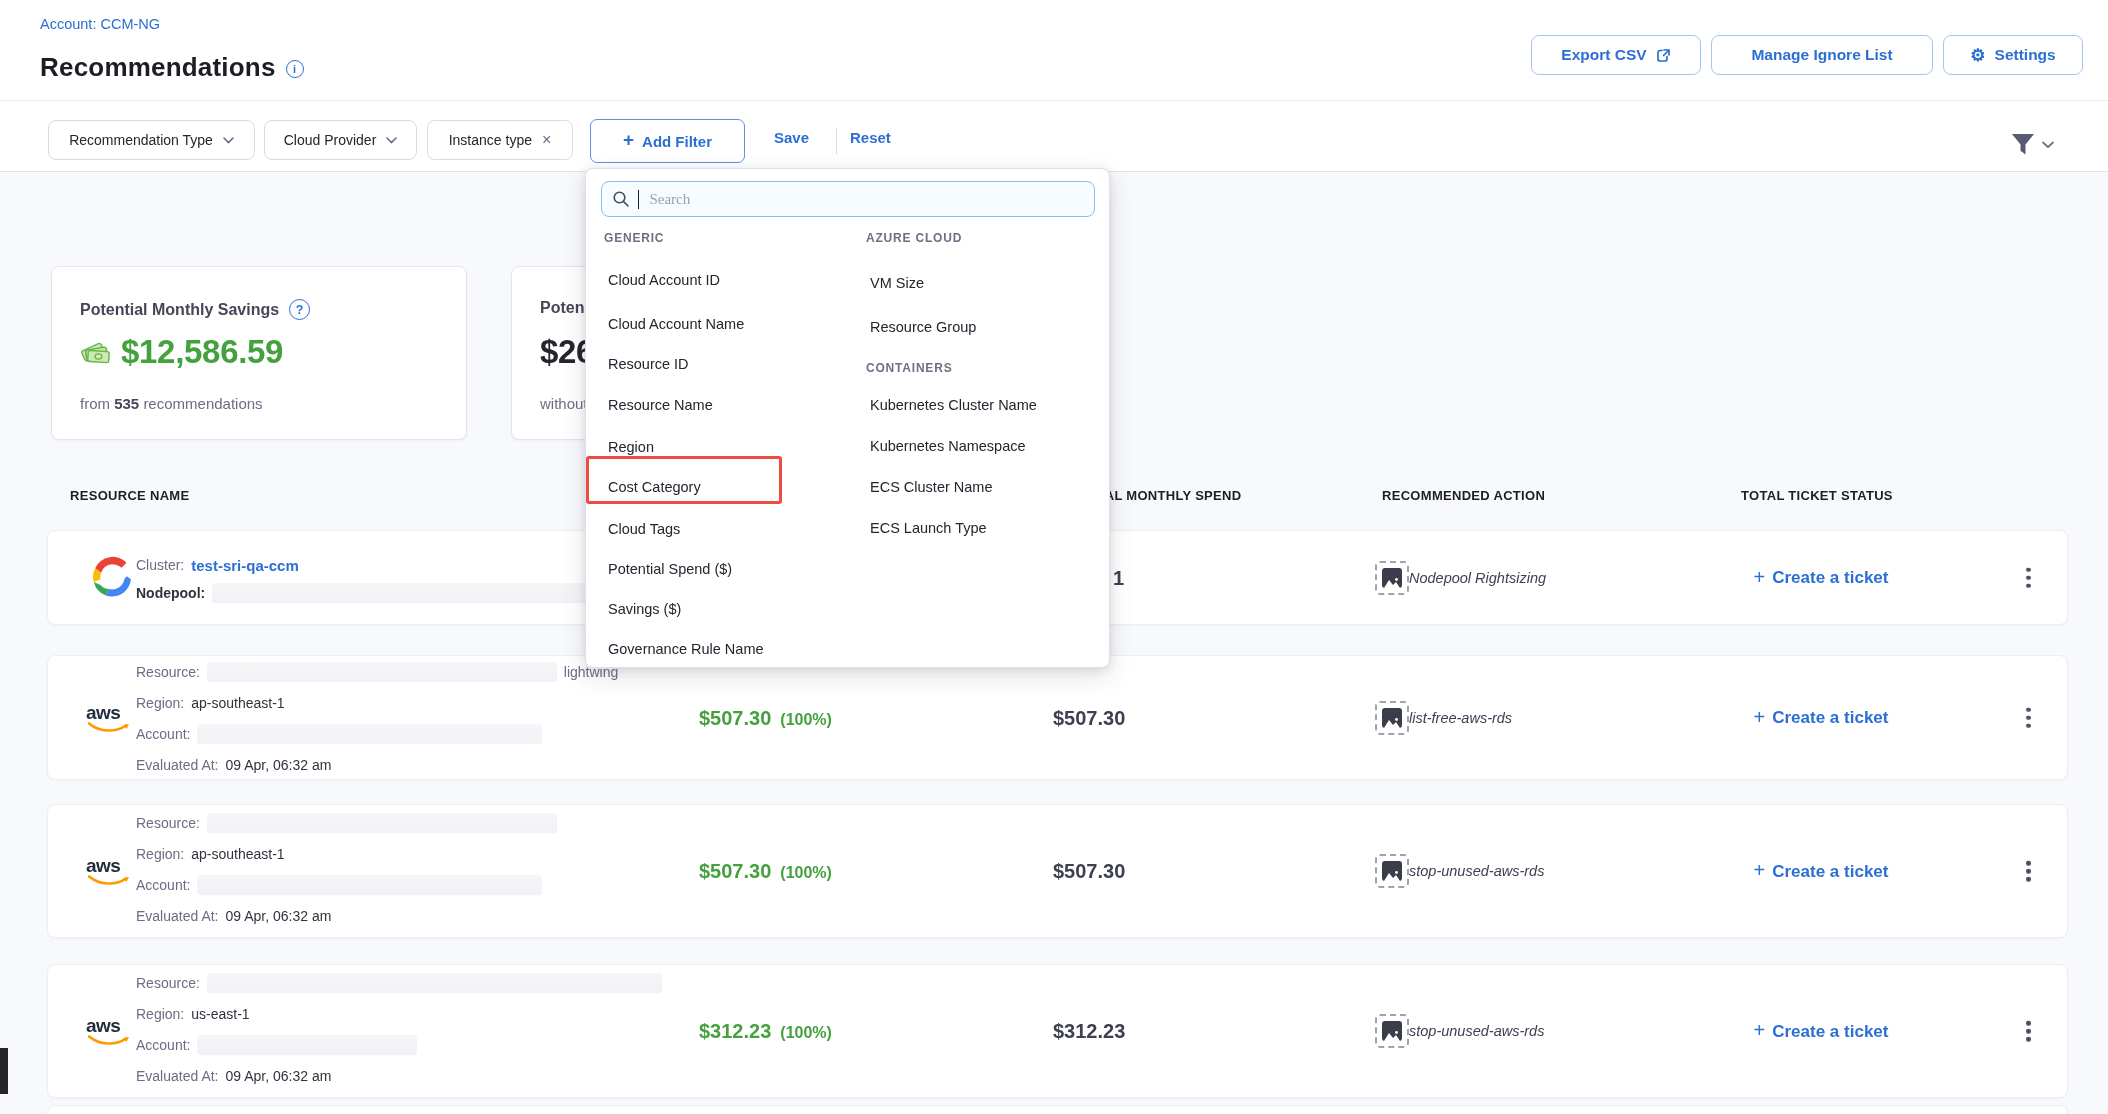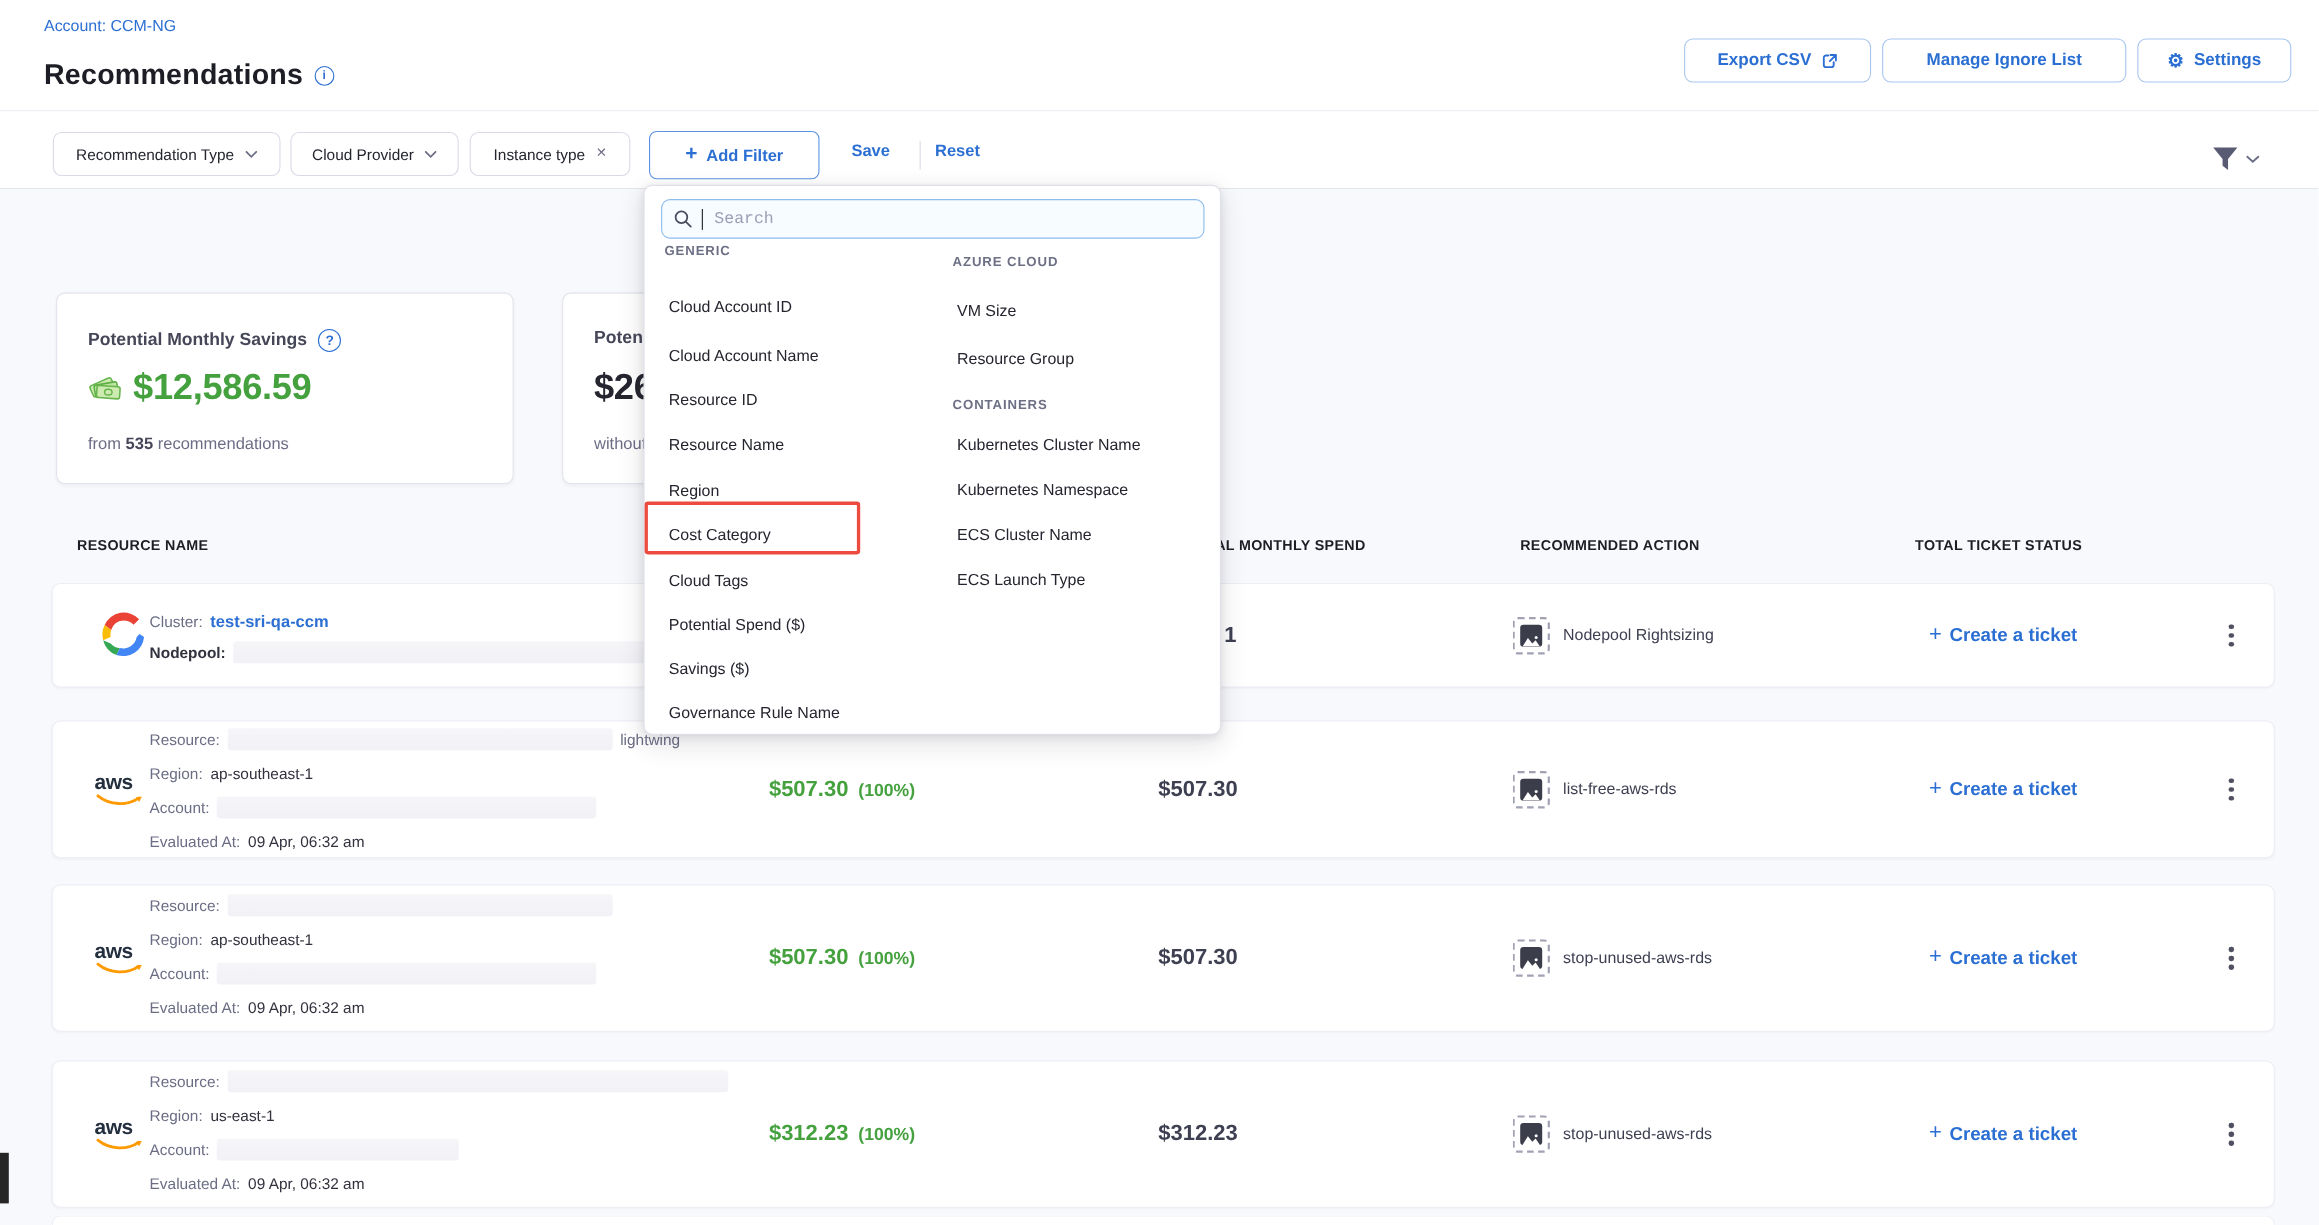--- a/index.html
+++ b/index.html
@@ -54,38 +54,38 @@
             box-shadow:0 1px 2px rgba(40,41,61,.04);}
   .rline{position:absolute;left:88px;display:flex;align-items:center;gap:7px;font-size:14px;color:#6b6d85;height:20px;}
   .rline .val{color:#31323d;}
   .blur{display:inline-block;height:20px;border-radius:3px;background:linear-gradient(#f6f6f9,#f1f1f6);}
   .cluster-link{color:#2b6fd3;font-size:15px;font-weight:600;cursor:pointer;text-align:center;}
   .bold-label{color:#31323d;font-weight:700;}
   .cell-center{position:absolute;top:50%;transform:translateY(-50%);}
   .savings-val{font-size:20px;font-weight:800;color:#44a13e;display:flex;align-items:baseline;gap:9px;}
   .savings-val .pct{font-size:16px;font-weight:600;}
   .spend-val{font-size:20px;font-weight:800;color:#3e4052;}
-  .action-cell{display:flex;align-items:center;gap:12px;}
+  .action-cell{display:flex;align-items:center;gap:0;font-style:italic;}
   .action-label{font-size:14.5px;color:#3e4052;}
   .action-icon{width:34px;height:34px;border:2px dashed #a0a2b4;border-radius:5px;background:#fff;
                display:flex;align-items:center;justify-content:center;}
   .action-icon .inner{width:20px;height:20px;background:#3c3d4a;border-radius:3px;display:flex;align-items:flex-end;justify-content:center;overflow:hidden;}
   .ticket-btn{width:180px;display:flex;align-items:center;justify-content:center;gap:7px;
               color:#2b6fd3;font-size:17px;font-weight:600;cursor:pointer;}
   .ticket-btn .plus{font-size:20px;font-weight:500;margin-top:-2px;}
   .kebab{display:flex;flex-direction:column;gap:3.5px;padding:6px;cursor:pointer;}
   .kebab i{width:4.5px;height:4.5px;border-radius:50%;background:#4f5162;}
 
   
   .panel{left:585px;top:168px;width:525px;height:500px;background:#fff;border:1px solid #e0e1e8;border-radius:8px;
          box-shadow:0 8px 24px rgba(40,41,61,.14),0 2px 8px rgba(40,41,61,.10);z-index:20;}
   .search-box{position:absolute;left:15px;top:12px;width:494px;height:36px;border:1.7px solid #8ebcec;border-radius:8px;
               background:#f6fcff;display:flex;align-items:center;padding:0 10px;gap:8px;}
   .search-box input{border:none;outline:none;background:transparent;font-size:15px;color:#24252e;width:100%;
-                    font-family:Liberation Mono, monospace;}
+                    font-family:Liberation Serif, serif;}
   .search-box input::placeholder{color:#9aa0b5;}
   .caret{width:1.5px;height:19px;background:#1d1e25;}
   .dd-section{position:absolute;font-size:12px;font-weight:600;color:#6d7085;letter-spacing:.8px;}
   .dd-item{position:absolute;font-size:14.5px;color:#24252e;cursor:pointer;height:20px;}
   .red-box{left:586px;top:456px;width:196px;height:48px;border:3px solid #ee4b40;border-radius:3px;z-index:40;pointer-events:none;}
 
   .row5{left:47px;top:1105px;width:2021px;height:9px;background:#fff;border:1px solid #eceef4;
         border-bottom:none;border-radius:8px 8px 0 0;}
   .artifact{left:0;top:1048px;width:8px;height:46px;background:#262626;}
 
@@ -406,21 +406,21 @@
       <span>
         <svg width="18" height="18" viewBox="0 0 18 18">
             <circle cx="7.5" cy="7.5" r="5.3" stroke="#4a4b5c" stroke-width="1.6" fill="none"></circle>
             <line x1="11.6" y1="11.6" x2="16" y2="16" stroke="#4a4b5c" stroke-width="1.6" stroke-linecap="round"></line>
           </svg>
       </span>
       <span class="caret"></span>
       <input type="text" placeholder="Search" style="">
     </div>
 
-    <div class="dd-section" style="left:18px;top:52px;">GENERIC</div>
+    <div class="dd-section" style="left:18px;top:62px;">GENERIC</div>
     <div class="dd-item" style="left:22px;top:103px;">Cloud Account ID</div>
     <div class="dd-item" style="left:22px;top:147px;">Cloud Account Name</div>
     <div class="dd-item" style="left:22px;top:187px;">Resource ID</div>
     <div class="dd-item" style="left:22px;top:228px;">Resource Name</div>
     <div class="dd-item" style="left:22px;top:270px;">Region</div>
     <div class="dd-item" style="left:22px;top:310px;">Cost Category</div>
     <div class="dd-item" style="left:22px;top:352px;">Cloud Tags</div>
     <div class="dd-item" style="left:22px;top:392px;">Potential Spend ($)</div>
     <div class="dd-item" style="left:22px;top:432px;">Savings ($)</div>
     <div class="dd-item" style="left:22px;top:472px;">Governance Rule Name</div>

